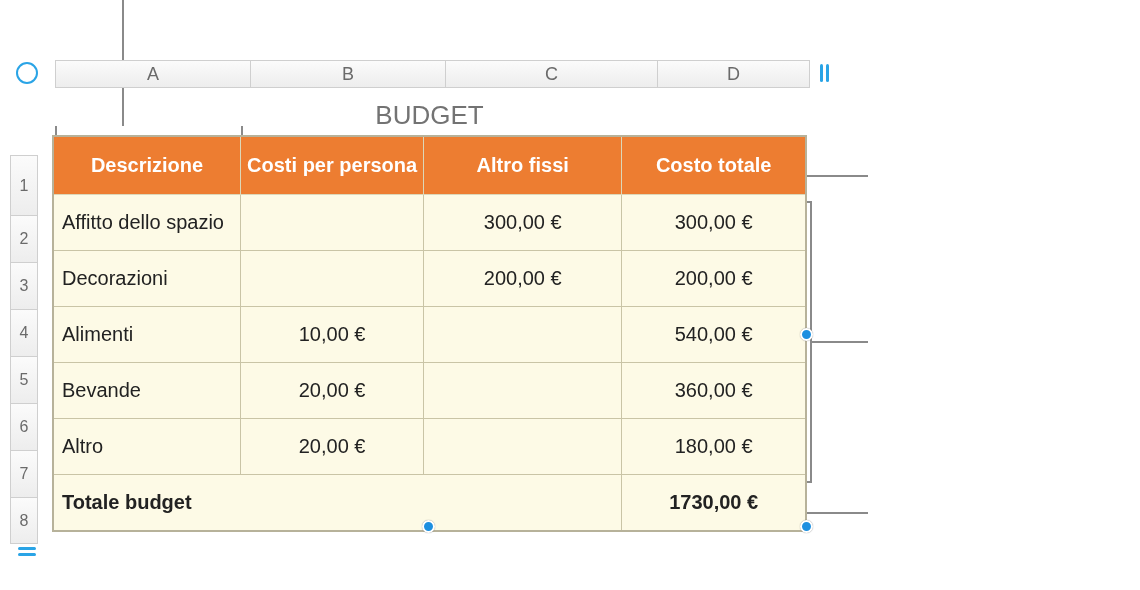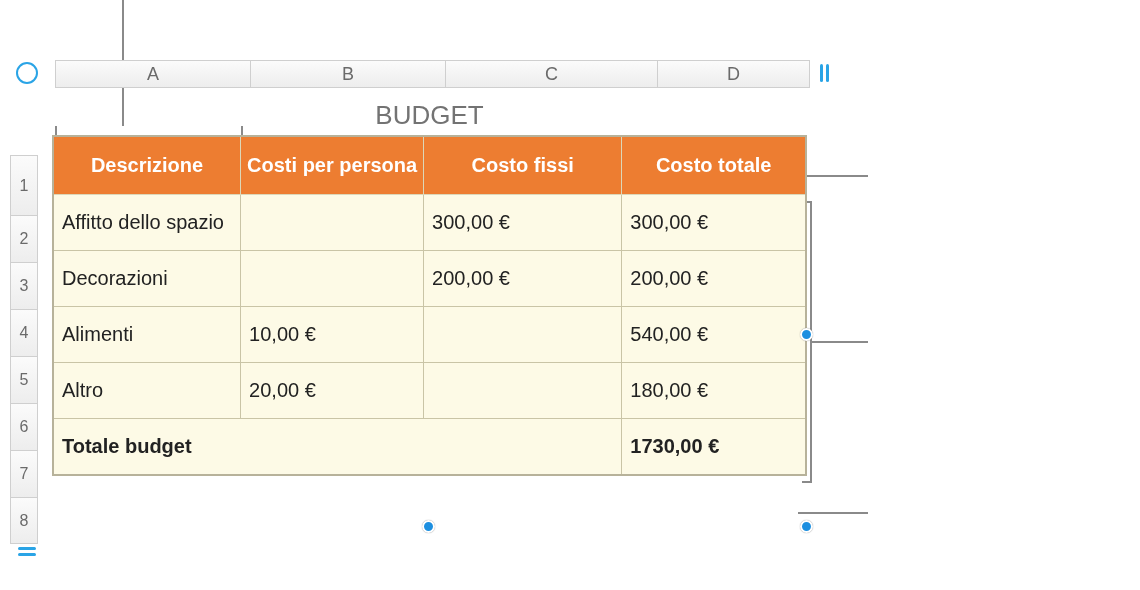--- a/index.html
+++ b/index.html
@@ -148,21 +148,21 @@
       height: 47px;
       font-size: 20px;
       color: #222;
       border: 1px solid #c9c4a6;
       padding: 16px 8px;
     }
     table.grid th:nth-child(1), table.grid td:nth-child(1) { width: 195px; margin-top: 10px; }
     table.grid th:nth-child(2), table.grid td:nth-child(2) { width: 195px; }
     table.grid th:nth-child(3), table.grid td:nth-child(3) { width: 212px; }
     table.grid th:nth-child(4), table.grid td:nth-child(4) { width: 153px; }
-    .txt-right { text-align: left; }
+    .txt-right { text-align: center; }
     .footer-row td {
       font-weight: 700;
       font-size: 21px;
       border-top: 2px solid #e6a44a;
     }
 
     
     .callout-line-v { position:absolute; background:#8a8a8a; width:2px; }
     .callout-line-h { position:absolute; background:#8a8a8a; height:2px; }
     .bracket-v { position:absolute; border-right:2px solid #8a8a8a; border-top:2px solid #8a8a8a; border-bottom:2px solid #8a8a8a; }
@@ -218,21 +218,21 @@
   </div>
 
   <div class="sheet">
     <div class="table-title">BUDGET</div>
     <div style="position:relative;">
       <table class="grid">
         <thead>
           <tr>
             <th>Descrizione</th>
             <th>Costi per persona</th>
-            <th>Costo fissi</th>
+            <th>Altro fissi</th>
             <th>Costo totale</th>
           </tr>
         </thead>
         <tbody>
           <tr>
             <td>Affitto dello spazio</td>
             <td class="txt-right"></td>
             <td class="txt-right">300,00 €</td>
             <td class="txt-right">300,00 €</td>
           </tr>
@@ -240,20 +240,26 @@
             <td>Decorazioni</td>
             <td class="txt-right"></td>
             <td class="txt-right">200,00 €</td>
             <td class="txt-right">200,00 €</td>
           </tr>
           <tr>
             <td>Alimenti</td>
             <td class="txt-right">10,00 €</td>
             <td class="txt-right"></td>
             <td class="txt-right">540,00 €</td>
+          </tr>
+          <tr>
+            <td>Bevande</td>
+            <td class="txt-right">20,00 €</td>
+            <td class="txt-right"></td>
+            <td class="txt-right">360,00 €</td>
           </tr>
           <tr>
             <td>Altro</td>
             <td class="txt-right">20,00 €</td>
             <td class="txt-right"></td>
             <td class="txt-right">180,00 €</td>
           </tr>
           <tr class="footer-row">
             <td colspan="3">Totale budget</td>
             <td class="txt-right">1730,00 €</td>

